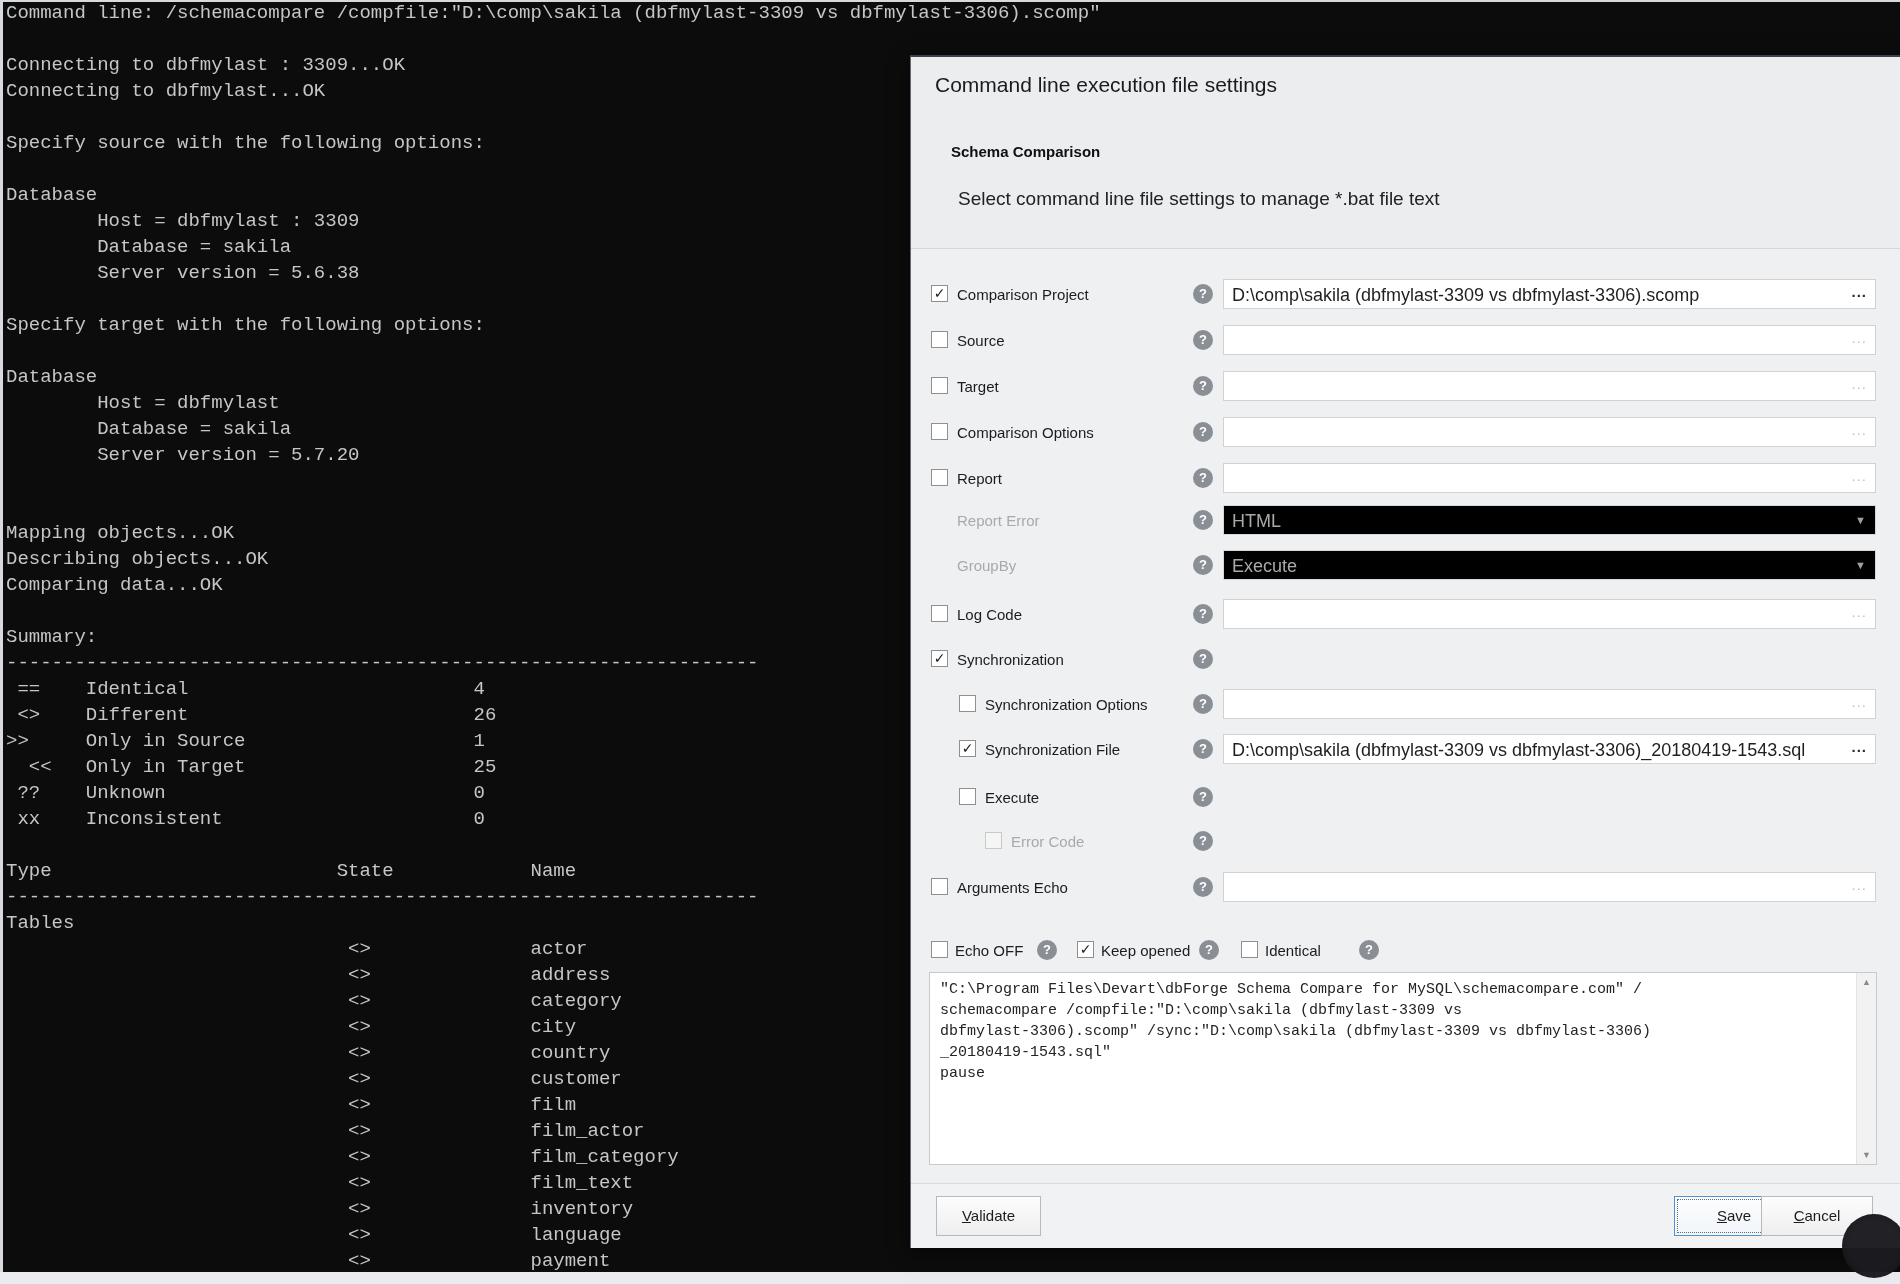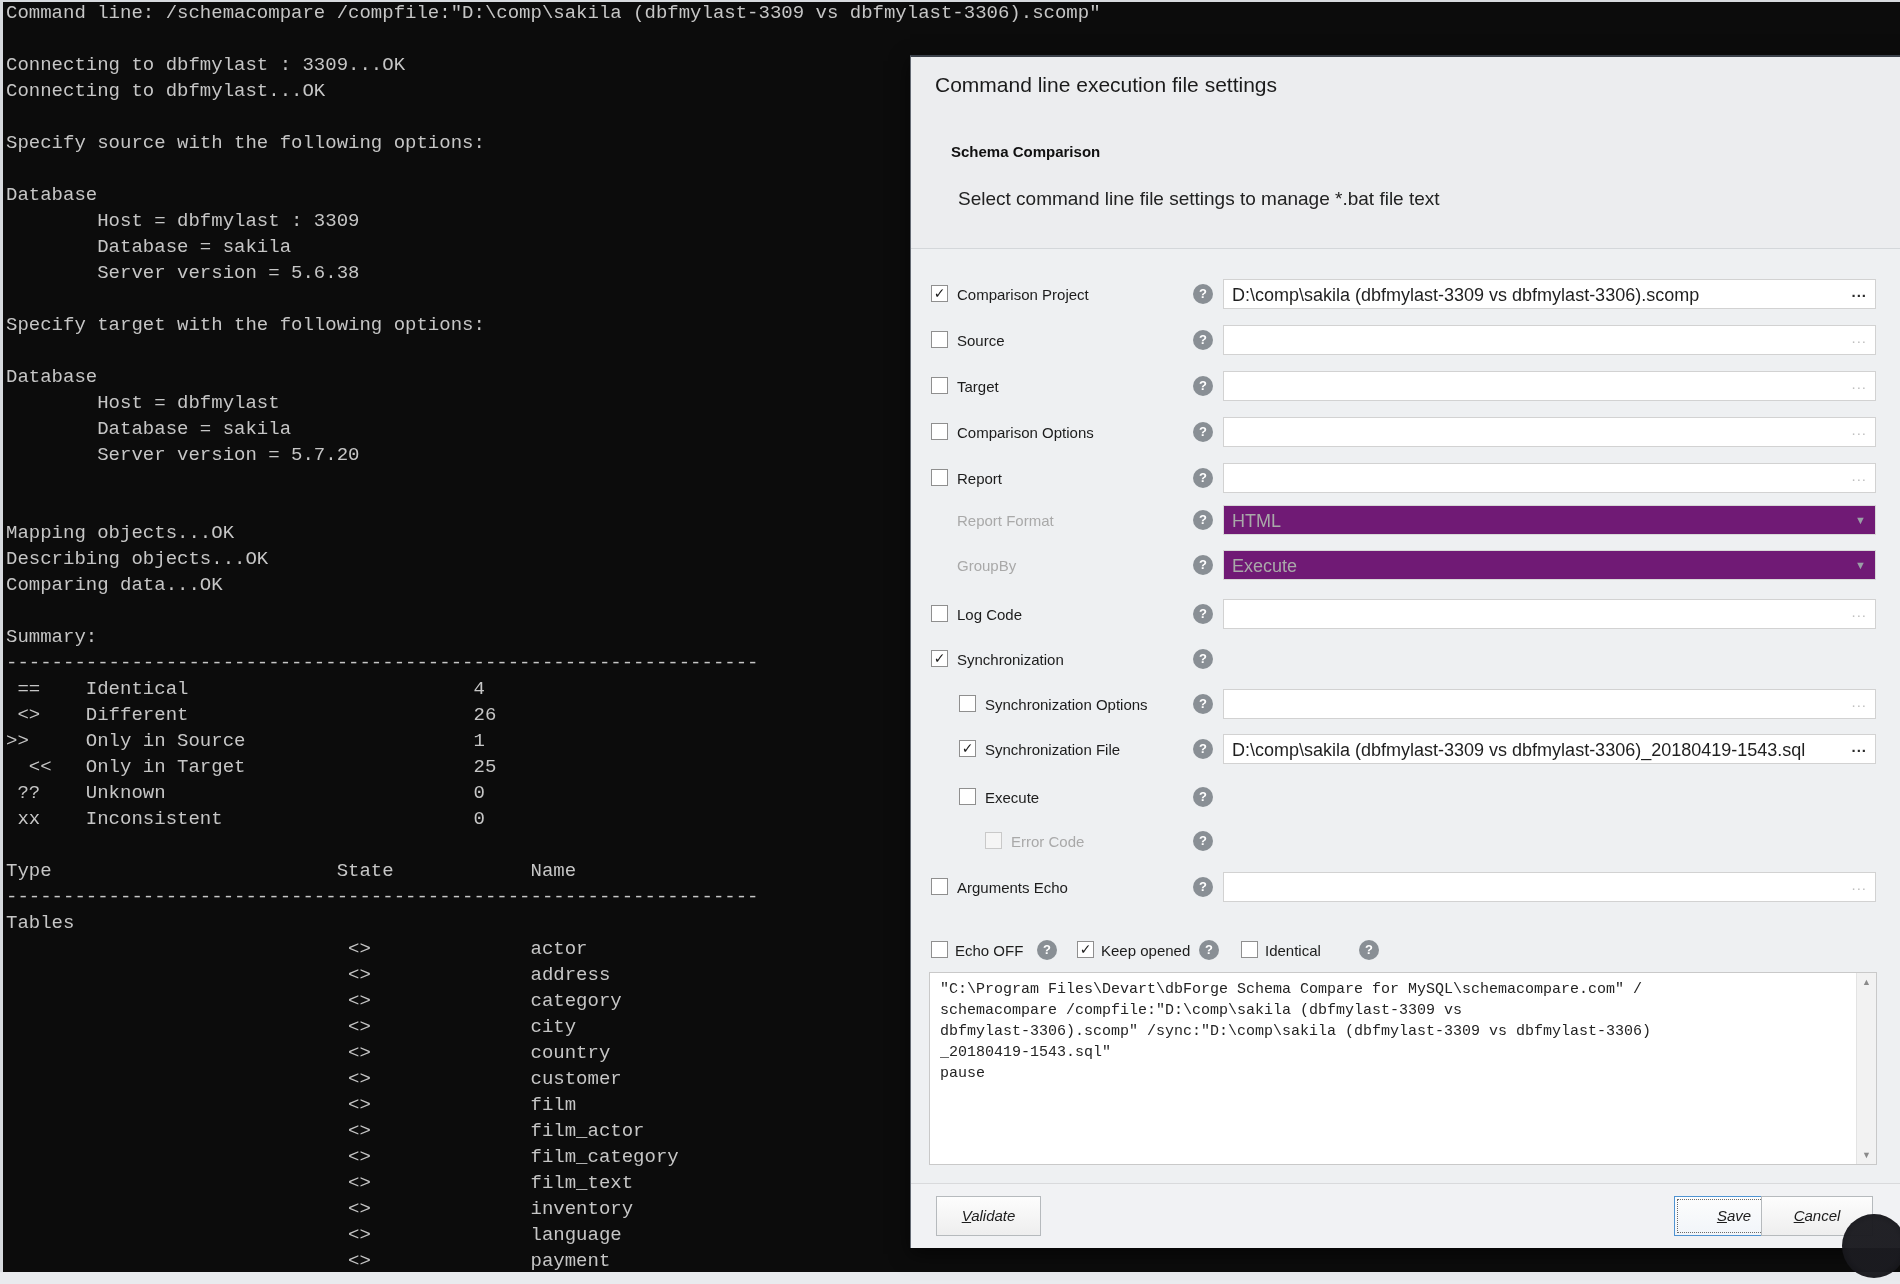--- a/index.html
+++ b/index.html
@@ -47,42 +47,42 @@
     background:#898f95;color:#fff;font-size:13px;font-weight:bold;text-align:center;line-height:20px;cursor:pointer;
   }
   .help.inline{left:auto;}
   .field{
     position:absolute;left:312px;top:0;width:653px;height:30px;box-sizing:border-box;
     background:#fff;border:1px solid #d2d2d2;cursor:text;
   }
   .field .val{position:absolute;left:8px;top:5px;font-size:18px;color:#1f1f1f;white-space:nowrap;}
   .field .browse{position:absolute;right:8px;top:3px;font-size:15px;font-weight:bold;color:#2b2b2b;letter-spacing:1px;cursor:pointer;}
   .field.dim .browse{color:#bfbfbf;font-weight:normal;}
-  .field.select{background:#701a75;border-color:#d8d8d8;cursor:default;}
+  .field.select{background:#000000;border-color:#d8d8d8;cursor:default;}
   .field.select .val{color:#a9a9a9;}
   .field.select .arrow{position:absolute;right:9px;top:8px;font-size:11px;color:#9aa0a6;}
   
   .ta{position:absolute;left:18px;top:915px;width:948px;height:193px;box-sizing:border-box;background:#fff;border:1px solid #c9c9c9;}
   .ta pre{
     margin:0;padding:6px 10px;width:900px;box-sizing:border-box;
     font-family:"Liberation Mono","DejaVu Sans Mono",monospace;
     font-size:15px;line-height:21px;color:#242424;white-space:pre-wrap;
   }
   .tscroll{position:absolute;right:0;top:0;bottom:0;width:19px;background:#f2f2f2;border-left:1px solid #e3e3e3;}
   .tscroll .up,.tscroll .dn{position:absolute;left:0;width:19px;text-align:center;font-size:9px;color:#8a8a8a;cursor:pointer;}
   .tscroll .up{top:4px;}
   .tscroll .dn{bottom:4px;}
   
   .btnbar{position:absolute;left:0;top:1126px;width:100%;height:65px;background:#f1f2f4;border-top:1px solid #d9dadc;box-sizing:border-box;}
   .btn{
     position:absolute;top:12px;height:40px;box-sizing:border-box;cursor:pointer;
     background:linear-gradient(#fdfdfd,#eeeeee);border:1px solid #b6babd;
     font-size:15px;color:#1c1c1c;text-align:center;
   }
-  .btn span{display:block;line-height:37px;font-style:italic;}
+  .btn span{display:block;line-height:37px;}
   .btn span::first-letter{text-decoration:underline;}
   .btn.validate{left:25px;width:105px;}
   .btn.save{left:715px;width:120px;border:1px solid #4f93d2;outline:1px dotted #6a6a6a;outline-offset:-4px;background:linear-gradient(#fdfdfd,#f1f5f9);margin-left:48px;}
   .btn.cancel{left:850px;width:112px;}
   .grip{position:absolute;right:3px;bottom:2px;font-size:13px;color:#9a9a9a;cursor:nwse-resize;}
   
   .rec-circle{
     position:absolute;left:1842px;top:1214px;width:64px;height:64px;border-radius:50%;z-index:40;
     background:radial-gradient(circle,#1b1b20 55%,#0f0f13 100%);opacity:.97;
   }
@@ -223,21 +223,21 @@
       </span>
     <span class="lbl" style="left:46px">Report</span>
     <span class="help">?</span>
     <span class="field dim">
       <span class="val"></span>
       <span class="browse">...</span>
     </span>
   </div>
 
   <div class="row" style="top:448px">
-    <span class="lbl dis" style="left:46px">Report Format</span>
+    <span class="lbl dis" style="left:46px">Report Error</span>
     <span class="help">?</span>
     <span class="field select">
       <span class="val">HTML</span>
       <span class="arrow">▼</span>
     </span>
   </div>
 
   <div class="row" style="top:493px">
     <span class="lbl dis" style="left:46px">GroupBy</span>
     <span class="help">?</span>

